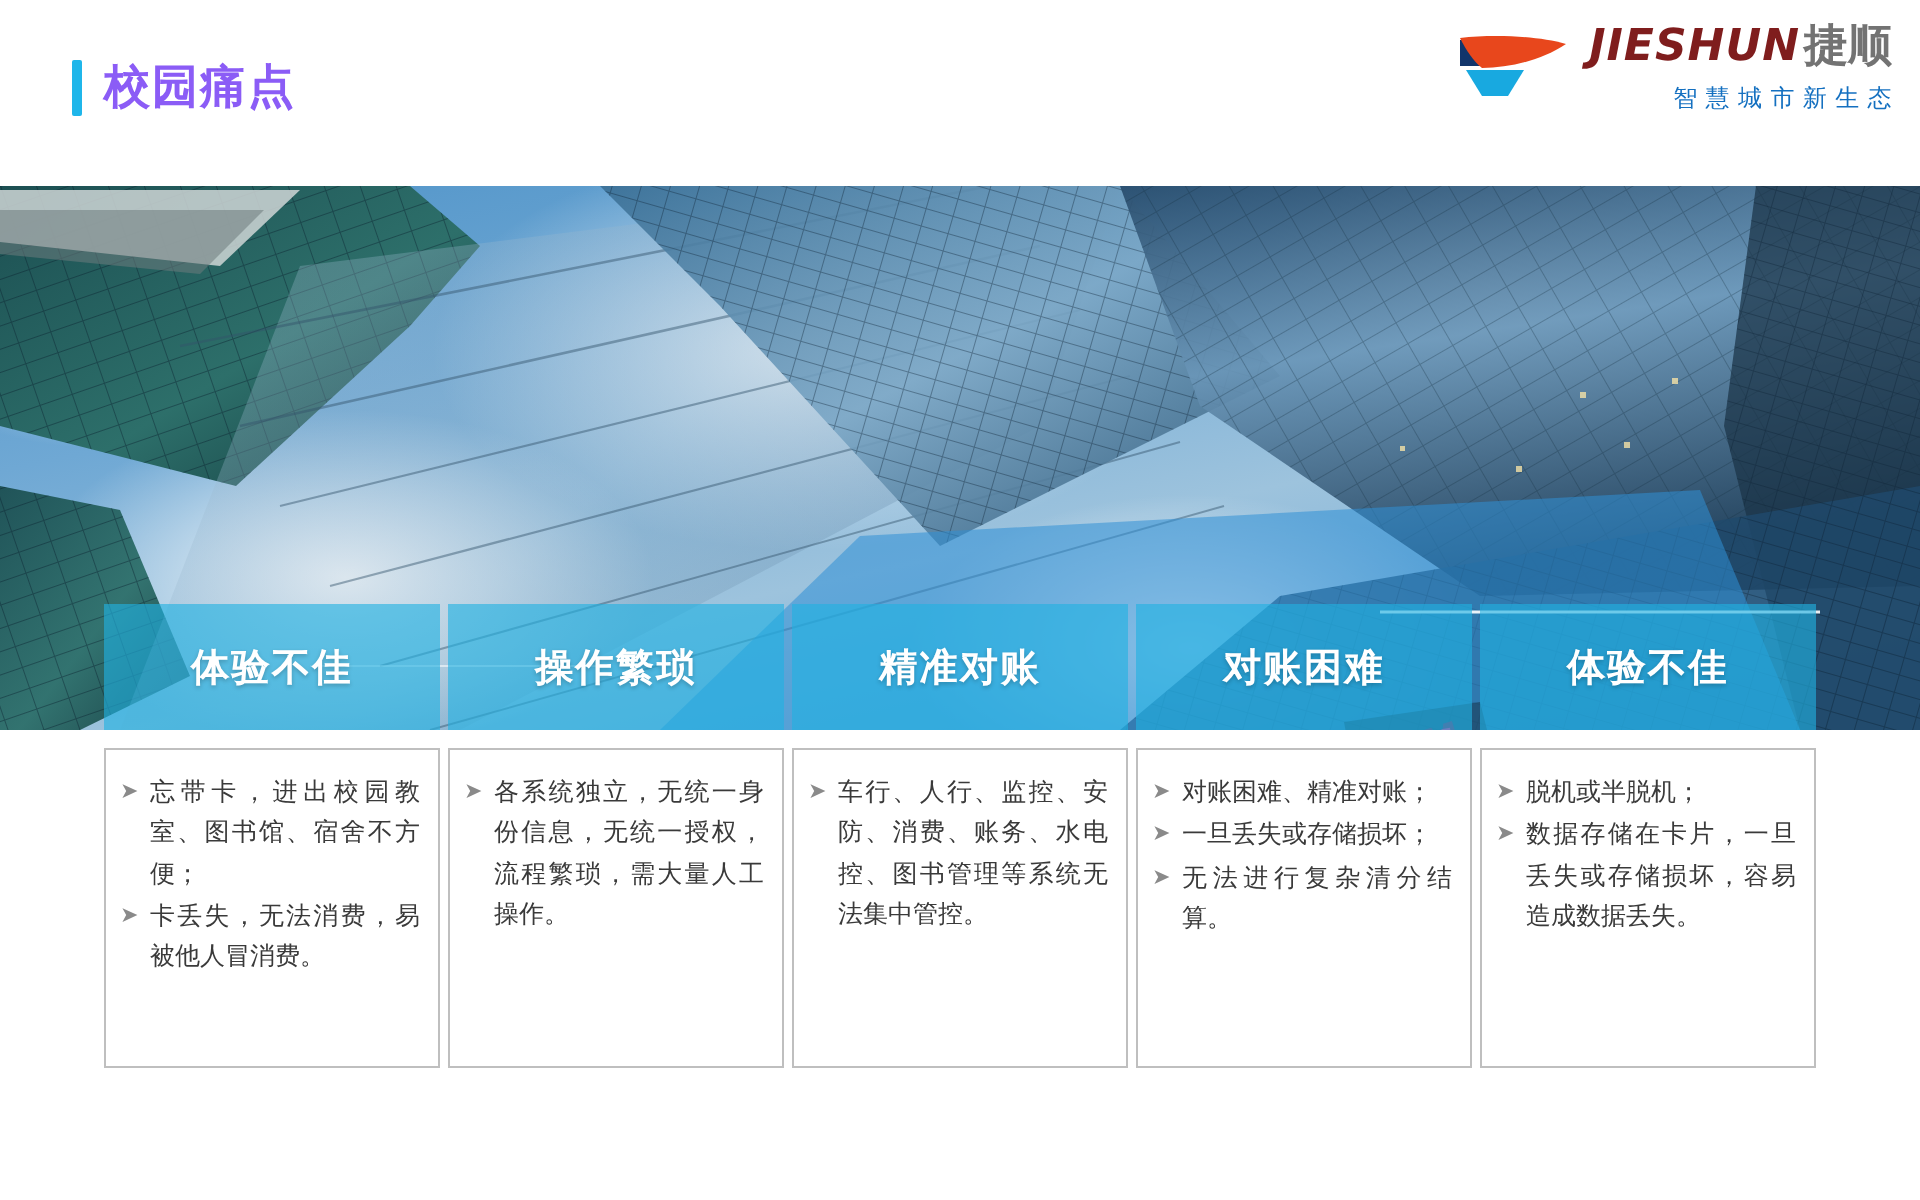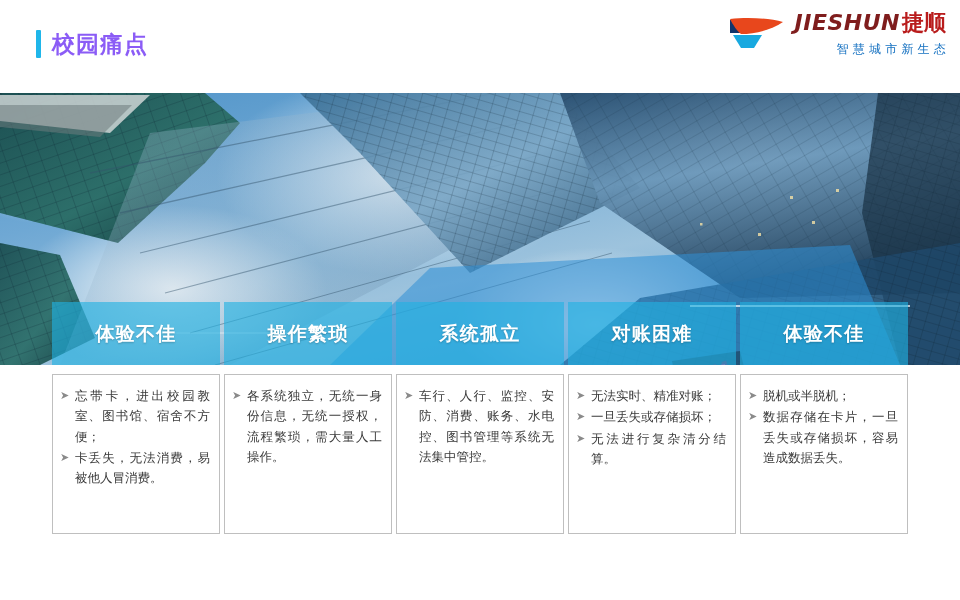--- a/index.html
+++ b/index.html
@@ -33,21 +33,21 @@
   .logo { position: absolute; right: 14px; top: 8px; display: flex; align-items: center; gap: 8px; }
   .logo-mark { width: 58px; height: 38px; position: relative; flex: 0 0 auto; }
   .logo-text { display: flex; flex-direction: column; align-items: flex-end; }
   .logo-row1 { display: flex; align-items: baseline; }
   .logo-en {
     font-family: "DejaVu Sans", "Liberation Sans", sans-serif;
     font-size: 22px; font-weight: bold; font-style: italic;
     color: #7f1d1d; letter-spacing: 0.5px;
   }
   .logo-cn {
-    font-size: 22px; font-weight: bold; color: #b91c1c; margin-left: 2px;
+    font-size: 22px; font-weight: bold; color: #737373; margin-left: 2px;
   }
   .logo-tag {
     font-size: 12px; color: #1470c0; letter-spacing: 4.2px;
     margin-top: 3px; margin-right: -4px;
   }
 
   
   .photo {
     position: absolute; left: 0; top: 93px; width: 960px; height: 272px;
     overflow: hidden; background: #8fb4cf;
@@ -247,41 +247,41 @@
           <li>
             <span class="bullet-mark">➤</span>
             <span class="bullet-text">各系统独立，无统一身份信息，无统一授权，流程繁琐，需大量人工操作。</span>
           </li>
         </ul>
       </div>
     </div>
 
     <div class="card">
       <div class="card-head">
-        <span class="card-head-label">系统孤立</span>
+        <span class="card-head-label">精准对账</span>
       </div>
       <div class="card-body">
         <ul class="bullets">
           <li>
             <span class="bullet-mark">➤</span>
             <span class="bullet-text">车行、人行、监控、安防、消费、账务、水电控、图书管理等系统无法集中管控。</span>
           </li>
         </ul>
       </div>
     </div>
 
     <div class="card">
       <div class="card-head">
         <span class="card-head-label">对账困难</span>
       </div>
       <div class="card-body">
         <ul class="bullets">
           <li>
             <span class="bullet-mark">➤</span>
-            <span class="bullet-text">无法实时、精准对账；</span>
+            <span class="bullet-text">对账困难、精准对账；</span>
           </li>
           <li>
             <span class="bullet-mark">➤</span>
             <span class="bullet-text">一旦丢失或存储损坏；</span>
           </li>
           <li>
             <span class="bullet-mark">➤</span>
             <span class="bullet-text">无法进行复杂清分结算。</span>
           </li>
         </ul>

